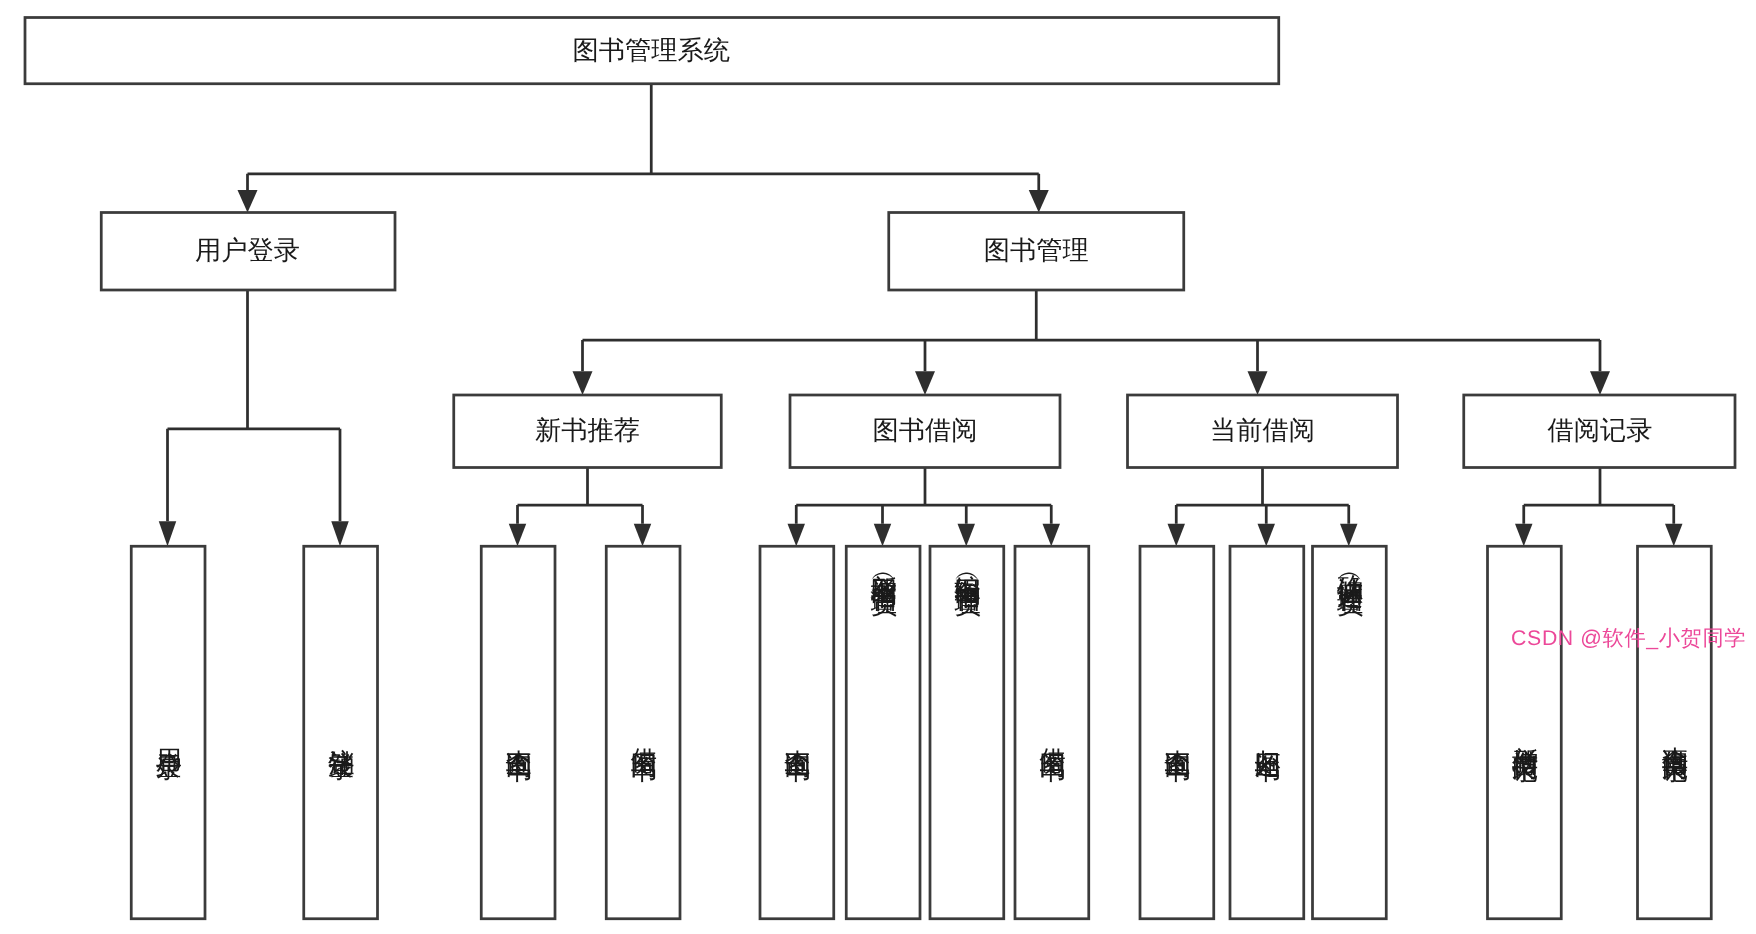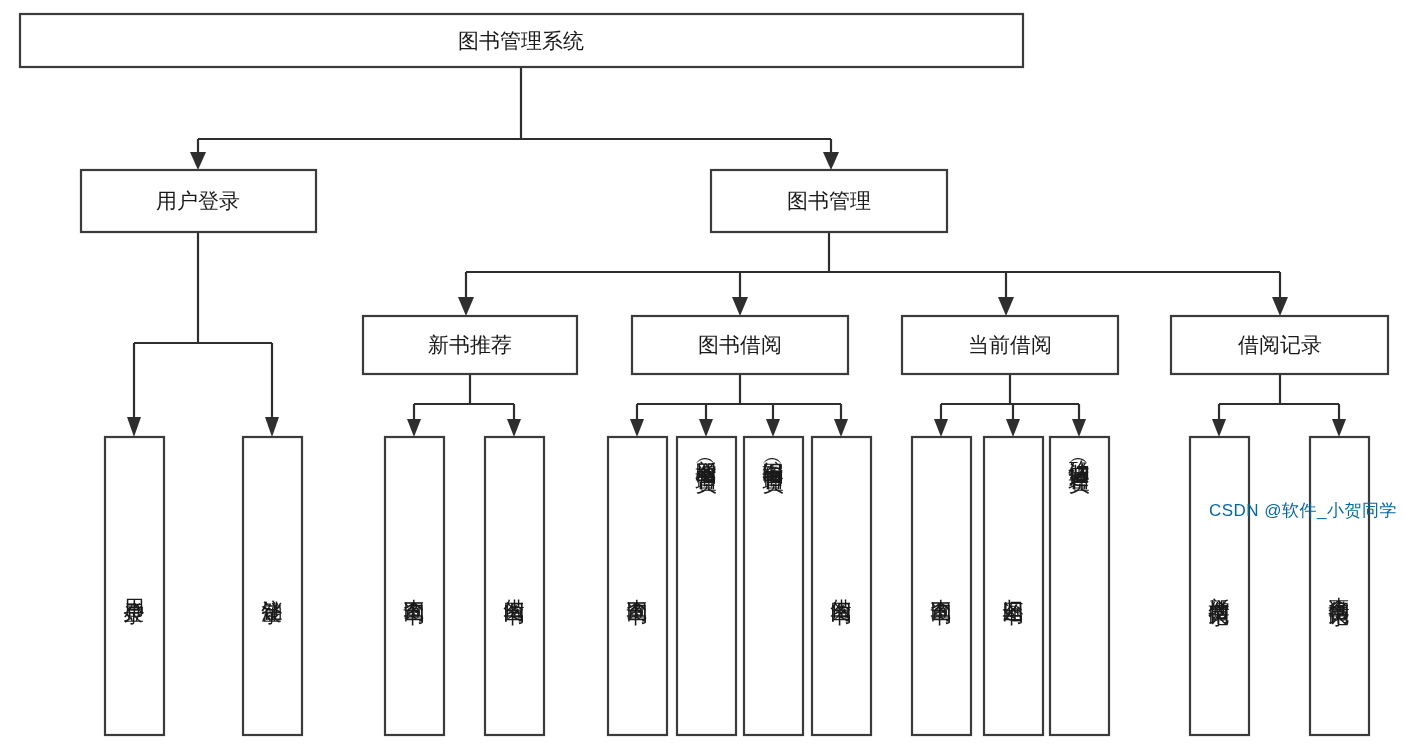--- a/index.html
+++ b/index.html
@@ -68,21 +68,21 @@
   }
   .leaf-label-wrap.center-v {
     align-items: center;
   }
   .watermark {
     position: absolute;
     right: 8px;
     bottom: 4px;
     font-family: "Liberation Sans", "DejaVu Sans", sans-serif;
     font-size: 17px;
-    color: #0369a1;
+    color: #ec4899;
     letter-spacing: 0.5px;
     white-space: nowrap;
   }
 </style>
 </head>
 <body>
 
 <div id="diagram-root">
 
   <svg class="diagram-canvas" viewBox="0 0 1405 747">

